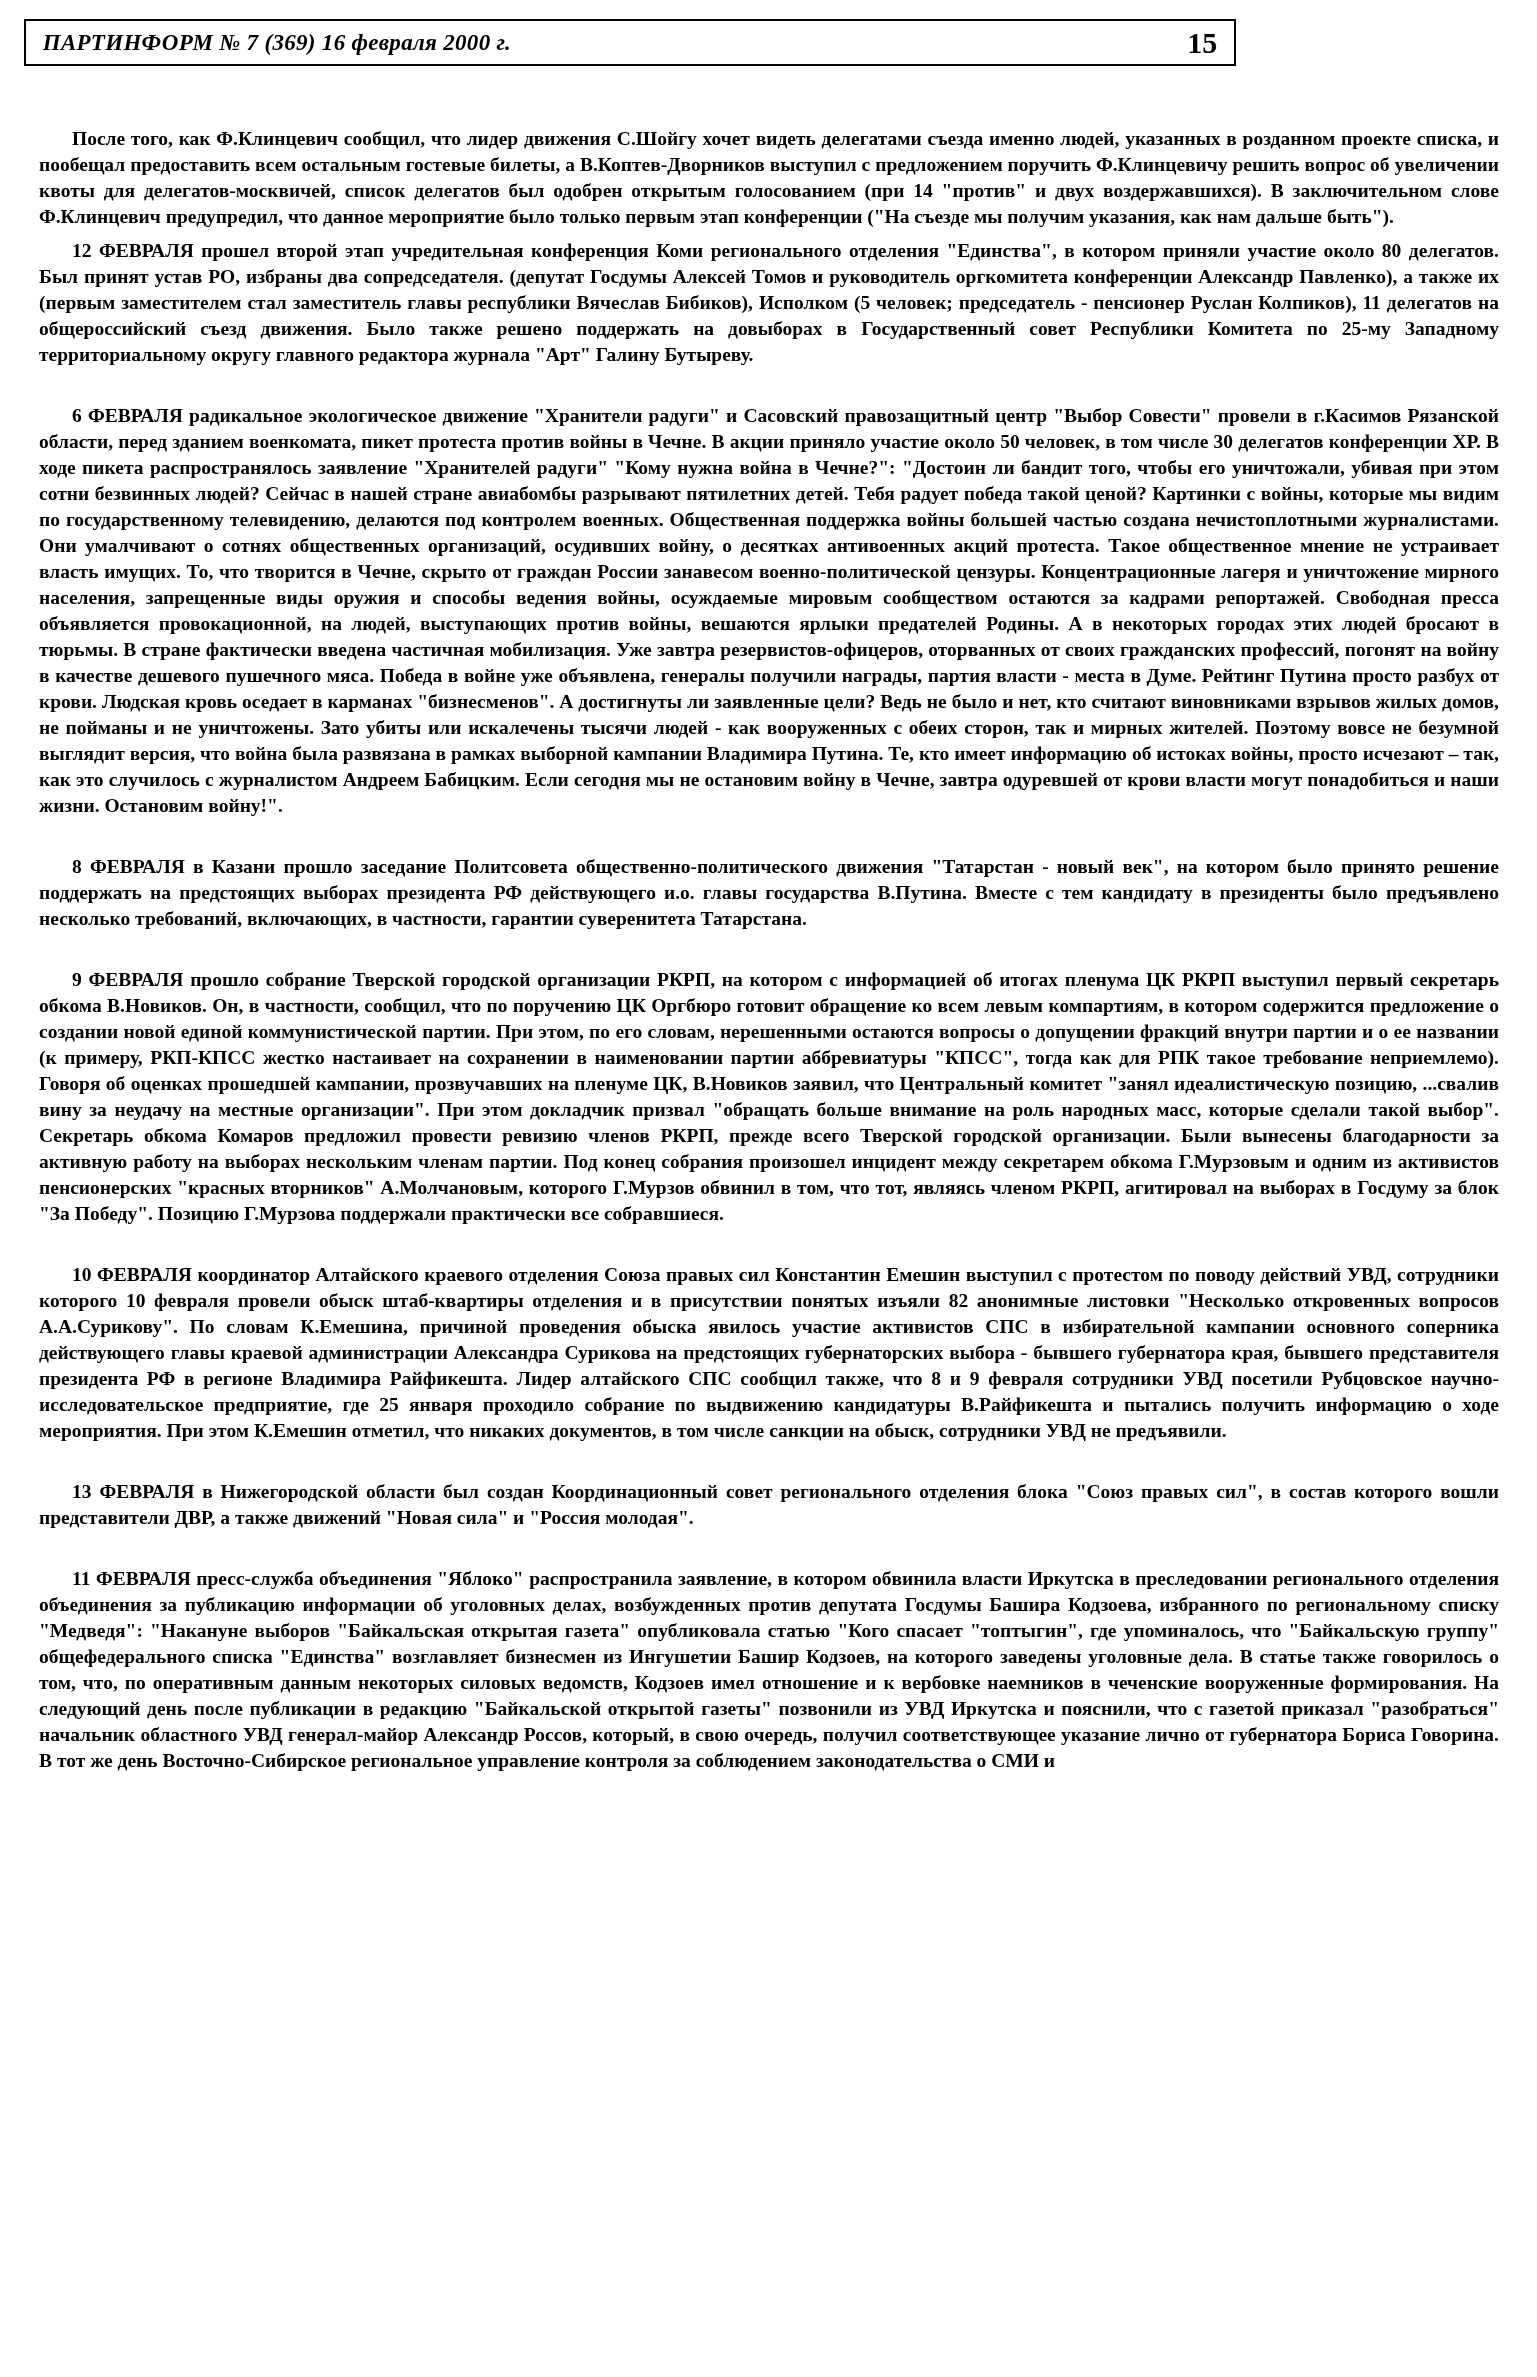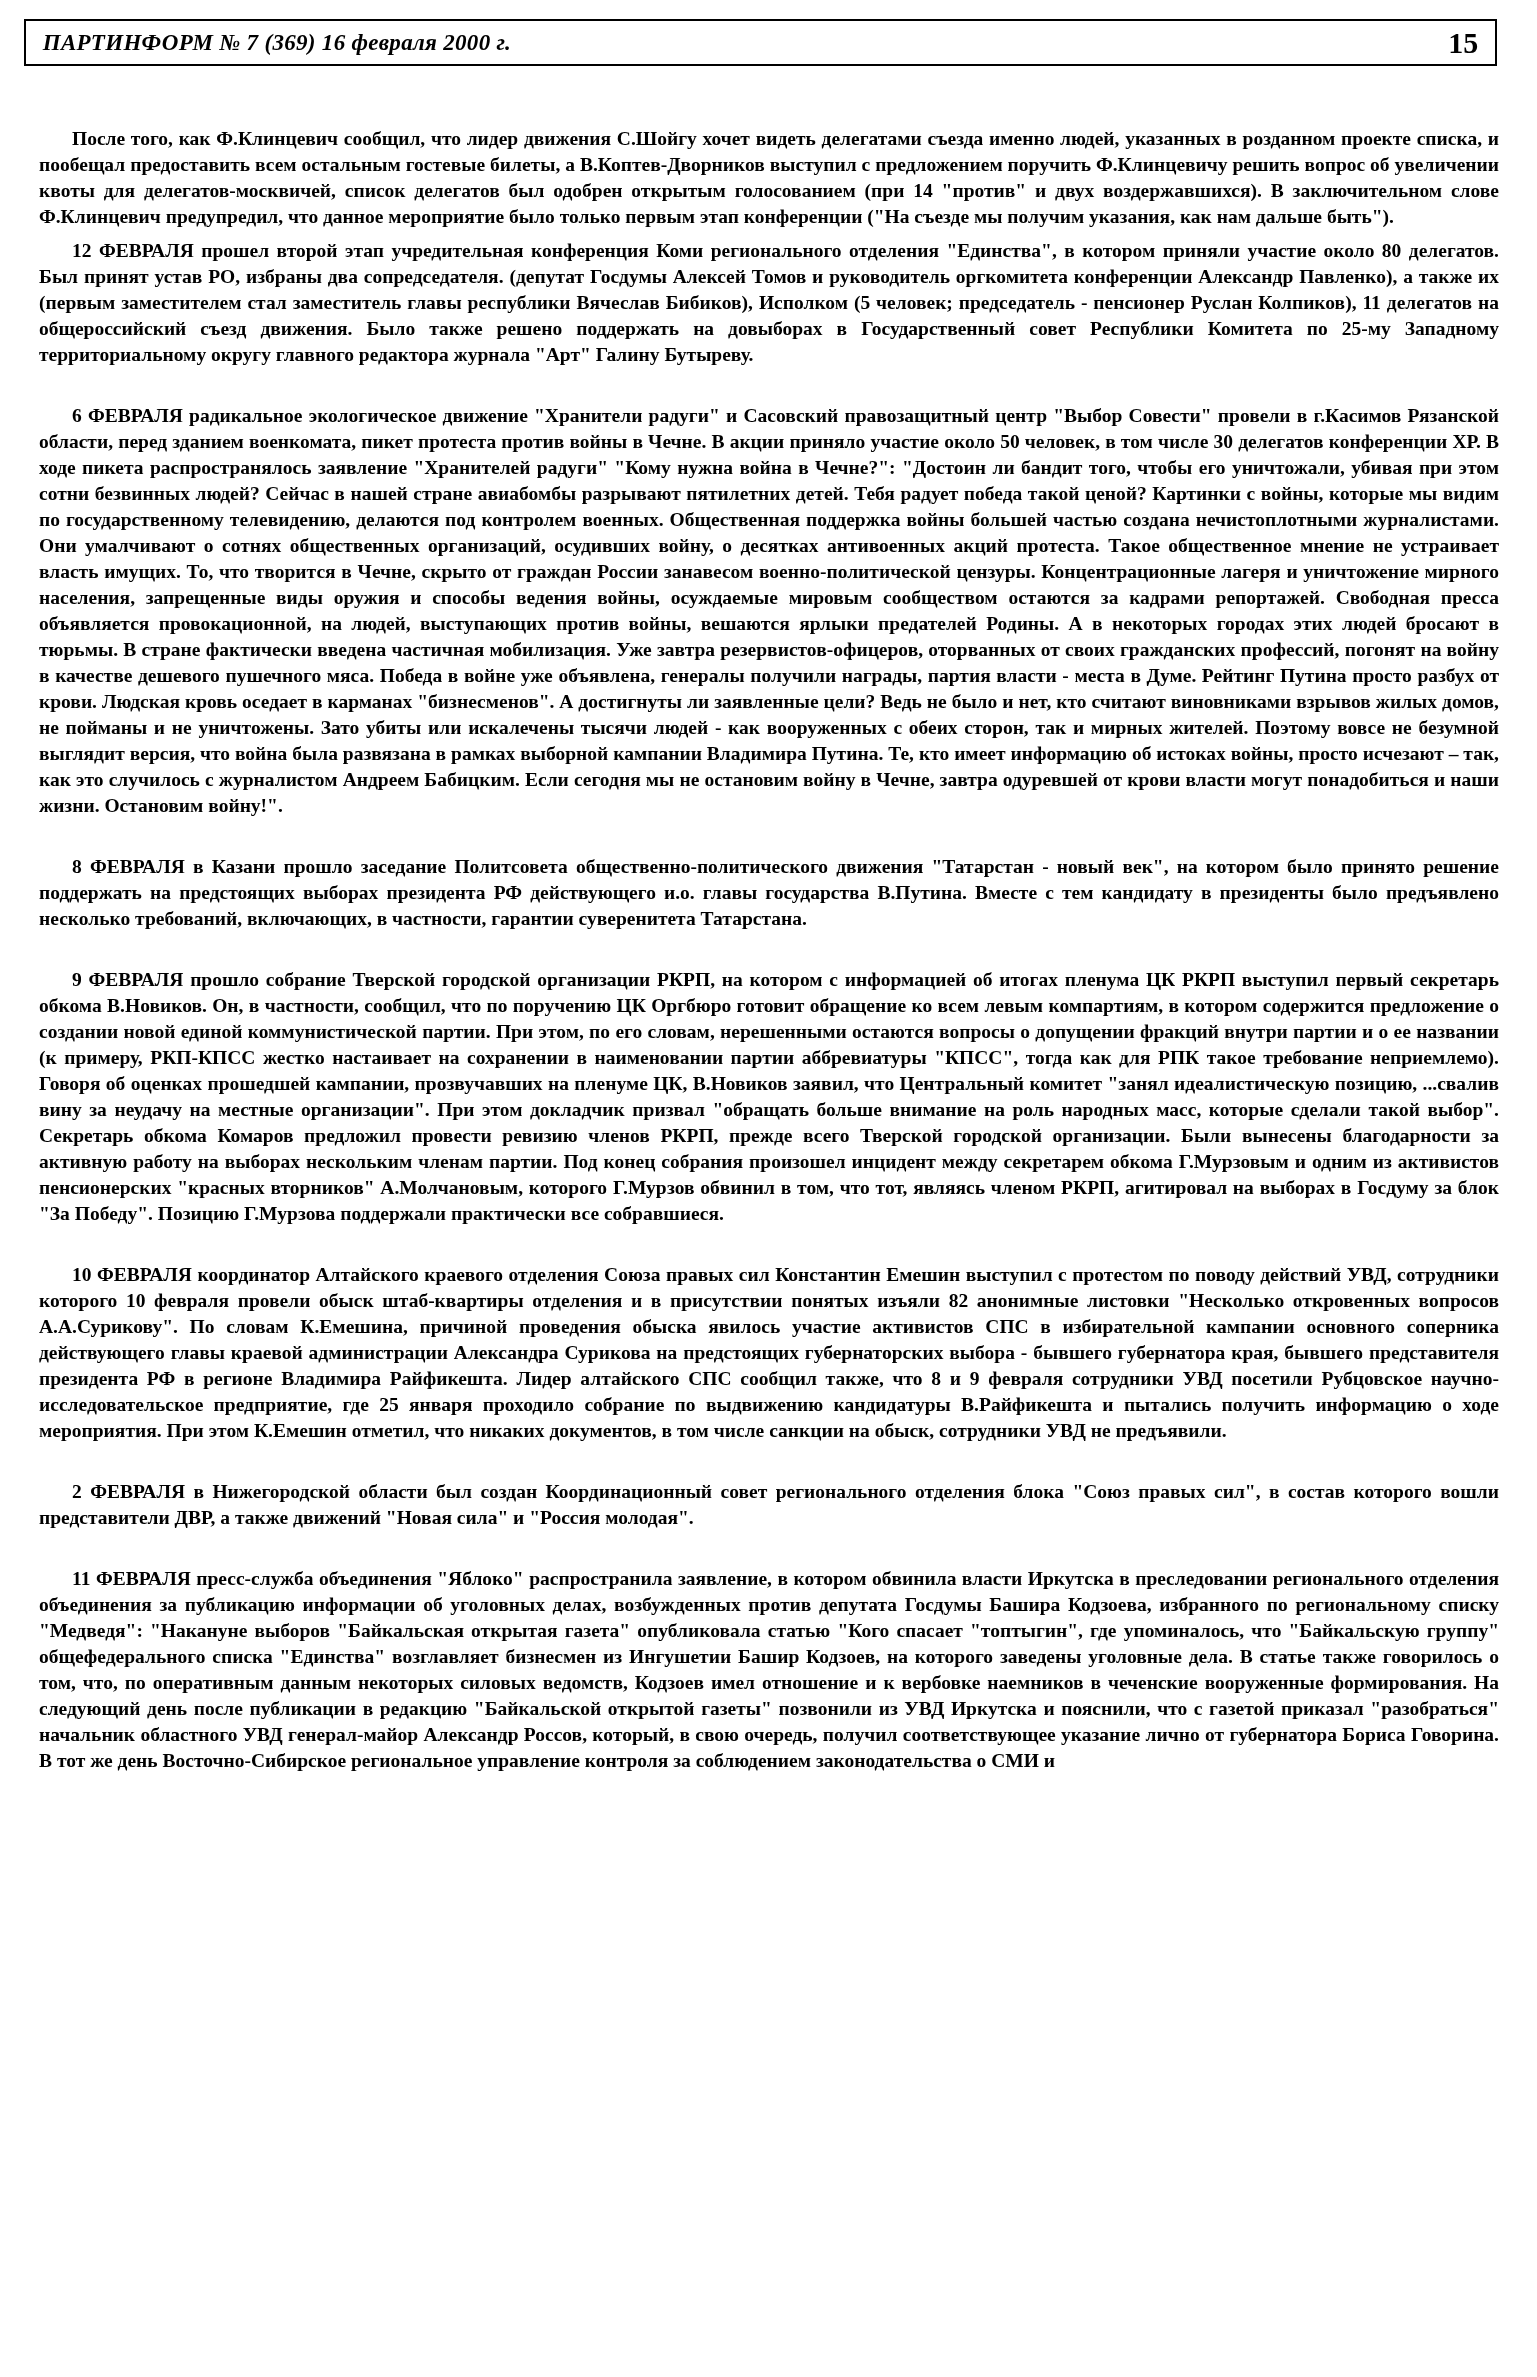--- a/index.html
+++ b/index.html
@@ -17,21 +17,21 @@
     position: relative;
     width: 1537px;
     height: 2377px;
     box-sizing: border-box;
     padding: 0;
   }
   .header-bar {
     position: absolute;
     left: 24px;
     top: 19px;
-    width: 1473px;
+    width: 1212px;
     height: 47px;
     border: 2.6px solid #000000;
     box-sizing: border-box;
     display: flex;
     align-items: center;
     justify-content: space-between;
     padding: 0 16.7px;
   }
   .header-title {
     font-family: "Liberation Serif", serif;
@@ -82,19 +82,19 @@
     <p class="para">12 ФЕВРАЛЯ прошел второй этап учредительная конференция Коми регионального отделения "Единства", в котором приняли участие около 80 делегатов. Был принят устав РО, избраны два сопредседателя. (депутат Госдумы Алексей Томов и руководитель оргкомитета конференции Александр Павленко), а также их (первым заместителем стал заместитель главы республики Вячеслав Бибиков), Исполком (5 человек; председатель - пенсионер Руслан Колпиков), 11 делегатов на общероссийский съезд движения. Было также решено поддержать на довыборах в Государственный совет Республики Комитета по 25-му Западному территориальному округу главного редактора журнала "Арт" Галину Бутыреву.</p>
     <div class="gap-md"></div>
     <p class="para">6 ФЕВРАЛЯ радикальное экологическое движение "Хранители радуги" и Сасовский правозащитный центр "Выбор Совести" провели в г.Касимов Рязанской области, перед зданием военкомата, пикет протеста против войны в Чечне. В акции приняло участие около 50 человек, в том числе 30 делегатов конференции ХР. В ходе пикета распространялось заявление "Хранителей радуги" "Кому нужна война в Чечне?": "Достоин ли бандит того, чтобы его уничтожали, убивая при этом сотни безвинных людей? Сейчас в нашей стране авиабомбы разрывают пятилетних детей. Тебя радует победа такой ценой? Картинки с войны, которые мы видим по государственному телевидению, делаются под контролем военных. Общественная поддержка войны большей частью создана нечистоплотными журналистами. Они умалчивают о сотнях общественных организаций, осудивших войну, о десятках антивоенных акций протеста. Такое общественное мнение не устраивает власть имущих. То, что творится в Чечне, скрыто от граждан России занавесом военно-политической цензуры. Концентрационные лагеря и уничтожение мирного населения, запрещенные виды оружия и способы ведения войны, осуждаемые мировым сообществом остаются за кадрами репортажей. Свободная пресса объявляется провокационной, на людей, выступающих против войны, вешаются ярлыки предателей Родины. А в некоторых городах этих людей бросают в тюрьмы. В стране фактически введена частичная мобилизация. Уже завтра резервистов-офицеров, оторванных от своих гражданских профессий, погонят на войну в качестве дешевого пушечного мяса. Победа в войне уже объявлена, генералы получили награды, партия власти - места в Думе. Рейтинг Путина просто разбух от крови. Людская кровь оседает в карманах "бизнесменов". А достигнуты ли заявленные цели? Ведь не было и нет, кто считают виновниками взрывов жилых домов, не пойманы и не уничтожены. Зато убиты или искалечены тысячи людей - как вооруженных с обеих сторон, так и мирных жителей. Поэтому вовсе не безумной выглядит версия, что война была развязана в рамках выборной кампании Владимира Путина. Те, кто имеет информацию об истоках войны, просто исчезают – так, как это случилось с журналистом Андреем Бабицким. Если сегодня мы не остановим войну в Чечне, завтра одуревшей от крови власти могут понадобиться и наши жизни. Остановим войну!".</p>
     <div class="gap-md"></div>
     <p class="para">8 ФЕВРАЛЯ в Казани прошло заседание Политсовета общественно-политического движения "Татарстан - новый век", на котором было принято решение поддержать на предстоящих выборах президента РФ действующего и.о. главы государства В.Путина. Вместе с тем кандидату в президенты было предъявлено несколько требований, включающих, в частности, гарантии суверенитета Татарстана.</p>
     <div class="gap-md"></div>
     <p class="para">9 ФЕВРАЛЯ прошло собрание Тверской городской организации РКРП, на котором с информацией об итогах пленума ЦК РКРП выступил первый секретарь обкома В.Новиков. Он, в частности, сообщил, что по поручению ЦК Оргбюро готовит обращение ко всем левым компартиям, в котором содержится предложение о создании новой единой коммунистической партии. При этом, по его словам, нерешенными остаются вопросы о допущении фракций внутри партии и о ее названии (к примеру, РКП-КПСС жестко настаивает на сохранении в наименовании партии аббревиатуры "КПСС", тогда как для РПК такое требование неприемлемо). Говоря об оценках прошедшей кампании, прозвучавших на пленуме ЦК, В.Новиков заявил, что Центральный комитет "занял идеалистическую позицию, ...свалив вину за неудачу на местные организации". При этом докладчик призвал "обращать больше внимание на роль народных масс, которые сделали такой выбор". Секретарь обкома Комаров предложил провести ревизию членов РКРП, прежде всего Тверской городской организации. Были вынесены благодарности за активную работу на выборах нескольким членам партии. Под конец собрания произошел инцидент между секретарем обкома Г.Мурзовым и одним из активистов пенсионерских "красных вторников" А.Молчановым, которого Г.Мурзов обвинил в том, что тот, являясь членом РКРП, агитировал на выборах в Госдуму за блок "За Победу". Позицию Г.Мурзова поддержали практически все собравшиеся.</p>
     <div class="gap-md"></div>
     <p class="para">10 ФЕВРАЛЯ координатор Алтайского краевого отделения Союза правых сил Константин Емешин выступил с протестом по поводу действий УВД, сотрудники которого 10 февраля провели обыск штаб-квартиры отделения и в присутствии понятых изъяли 82 анонимные листовки "Несколько откровенных вопросов А.А.Сурикову". По словам К.Емешина, причиной проведения обыска явилось участие активистов СПС в избирательной кампании основного соперника действующего главы краевой администрации Александра Сурикова на предстоящих губернаторских выбора - бывшего губернатора края, бывшего представителя президента РФ в регионе Владимира Райфикешта. Лидер алтайского СПС сообщил также, что 8 и 9 февраля сотрудники УВД посетили Рубцовское научно-исследовательское предприятие, где 25 января проходило собрание по выдвижению кандидатуры В.Райфикешта и пытались получить информацию о ходе мероприятия. При этом К.Емешин отметил, что никаких документов, в том числе санкции на обыск, сотрудники УВД не предъявили.</p>
     <div class="gap-md"></div>
-    <p class="para">2 ФЕВРАЛЯ в Нижегородской области был создан Координационный совет регионального отделения блока "Союз правых сил", в состав которого вошли представители ДВР, а также движений "Новая сила" и "Россия молодая".</p>
+    <p class="para">13 ФЕВРАЛЯ в Нижегородской области был создан Координационный совет регионального отделения блока "Союз правых сил", в состав которого вошли представители ДВР, а также движений "Новая сила" и "Россия молодая".</p>
     <div class="gap-md"></div>
     <p class="para">11 ФЕВРАЛЯ пресс-служба объединения "Яблоко" распространила заявление, в котором обвинила власти Иркутска в преследовании регионального отделения объединения за публикацию информации об уголовных делах, возбужденных против депутата Госдумы Башира Кодзоева, избранного по региональному списку "Медведя": "Накануне выборов "Байкальская открытая газета" опубликовала статью "Кого спасает "топтыгин", где упоминалось, что "Байкальскую группу" общефедерального списка "Единства" возглавляет бизнесмен из Ингушетии Башир Кодзоев, на которого заведены уголовные дела. В статье также говорилось о том, что, по оперативным данным некоторых силовых ведомств, Кодзоев имел отношение и к вербовке наемников в чеченские вооруженные формирования. На следующий день после публикации в редакцию "Байкальской открытой газеты" позвонили из УВД Иркутска и пояснили, что с газетой приказал "разобраться" начальник областного УВД генерал-майор Александр Россов, который, в свою очередь, получил соответствующее указание лично от губернатора Бориса Говорина. В тот же день Восточно-Сибирское региональное управление контроля за соблюдением законодательства о СМИ и</p>
   </div>
 
 </div>
 
 
 </body></html>

